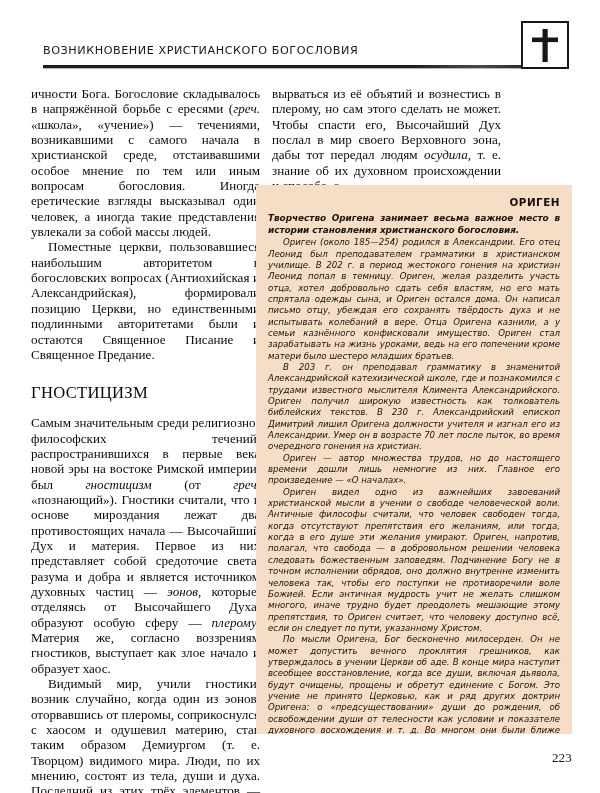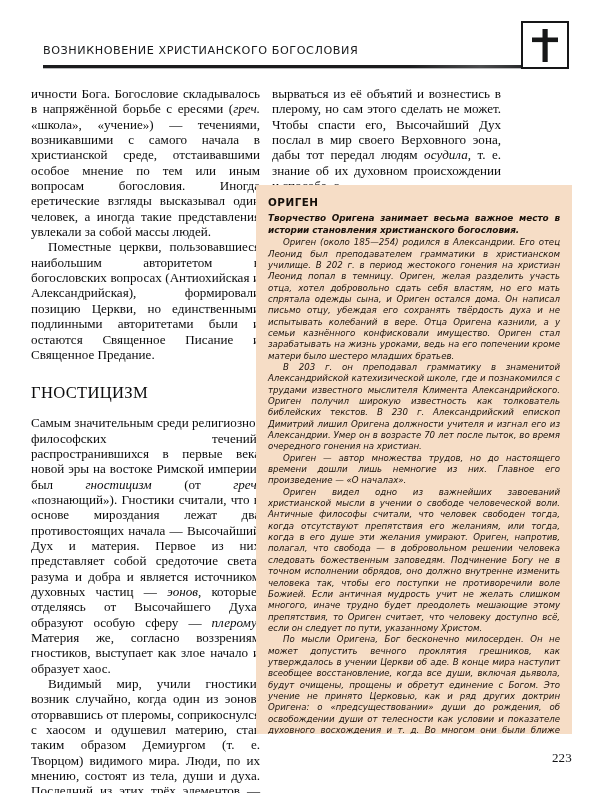--- a/index.html
+++ b/index.html
@@ -120,20 +120,21 @@
     padding: 11px 12px 10px 12px;
     overflow: hidden;
   }
   .sidebox-title {
     margin: 0 0 5px 0;
     font-family: "DejaVu Sans", sans-serif;
     font-size: 10.4px;
     font-weight: 700;
     letter-spacing: 0.5px;
     color: #15100c;
+    text-align: right;
   }
   .sidebox p {
     margin: 0;
     font-family: "DejaVu Sans", sans-serif;
     font-size: 8.65px;
     line-height: 11.35px;
     text-align: justify;
     color: #1a120c;
     text-indent: 15px;
     letter-spacing: -0.03px;

